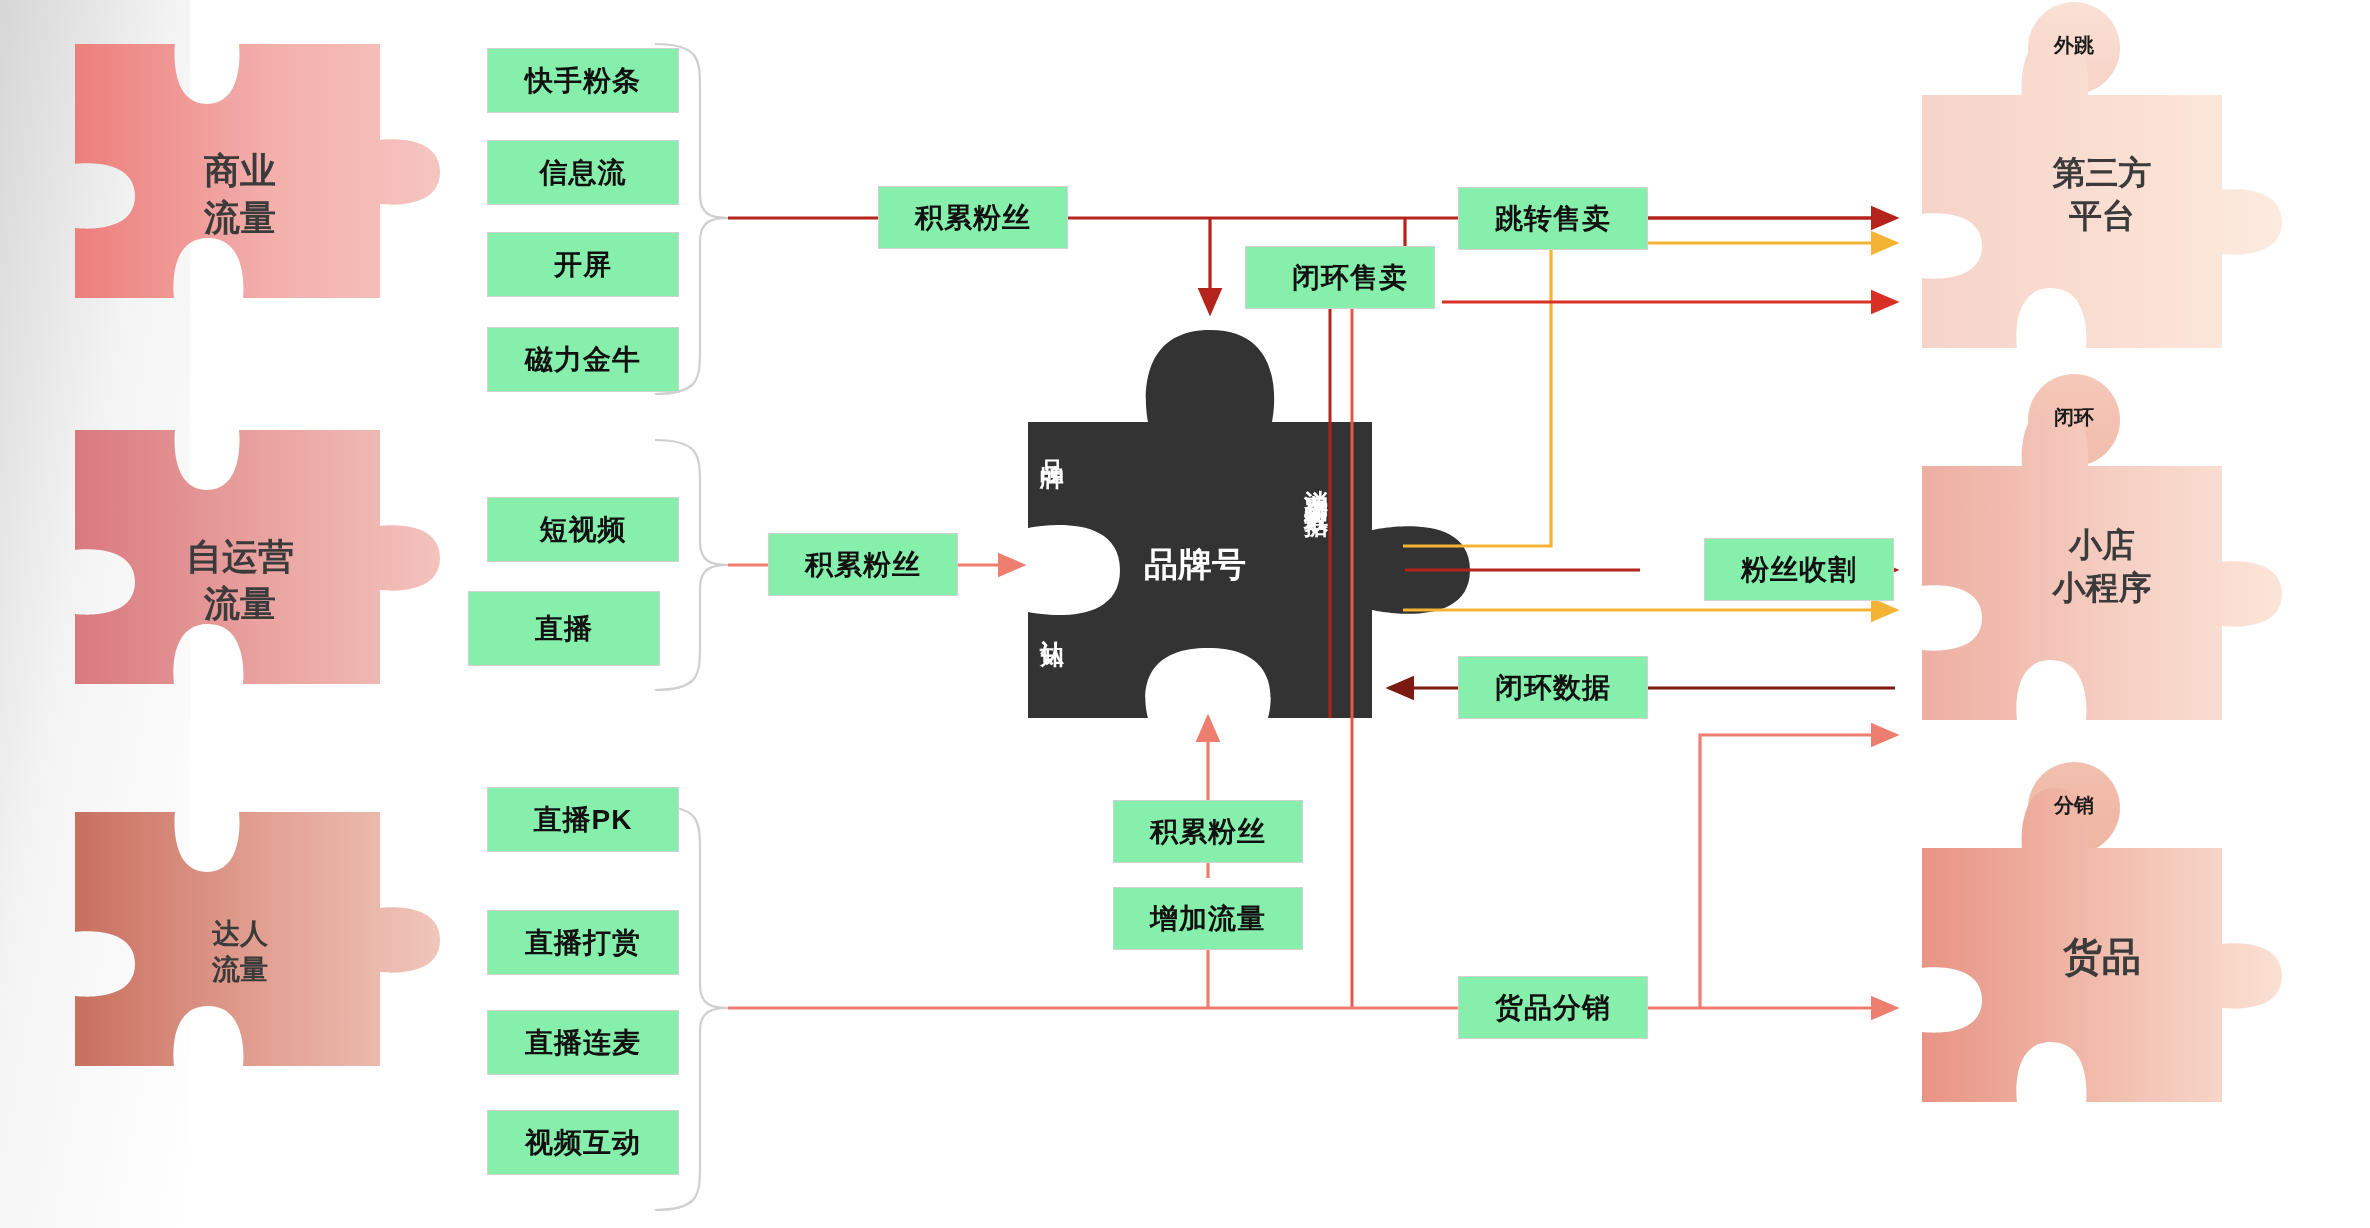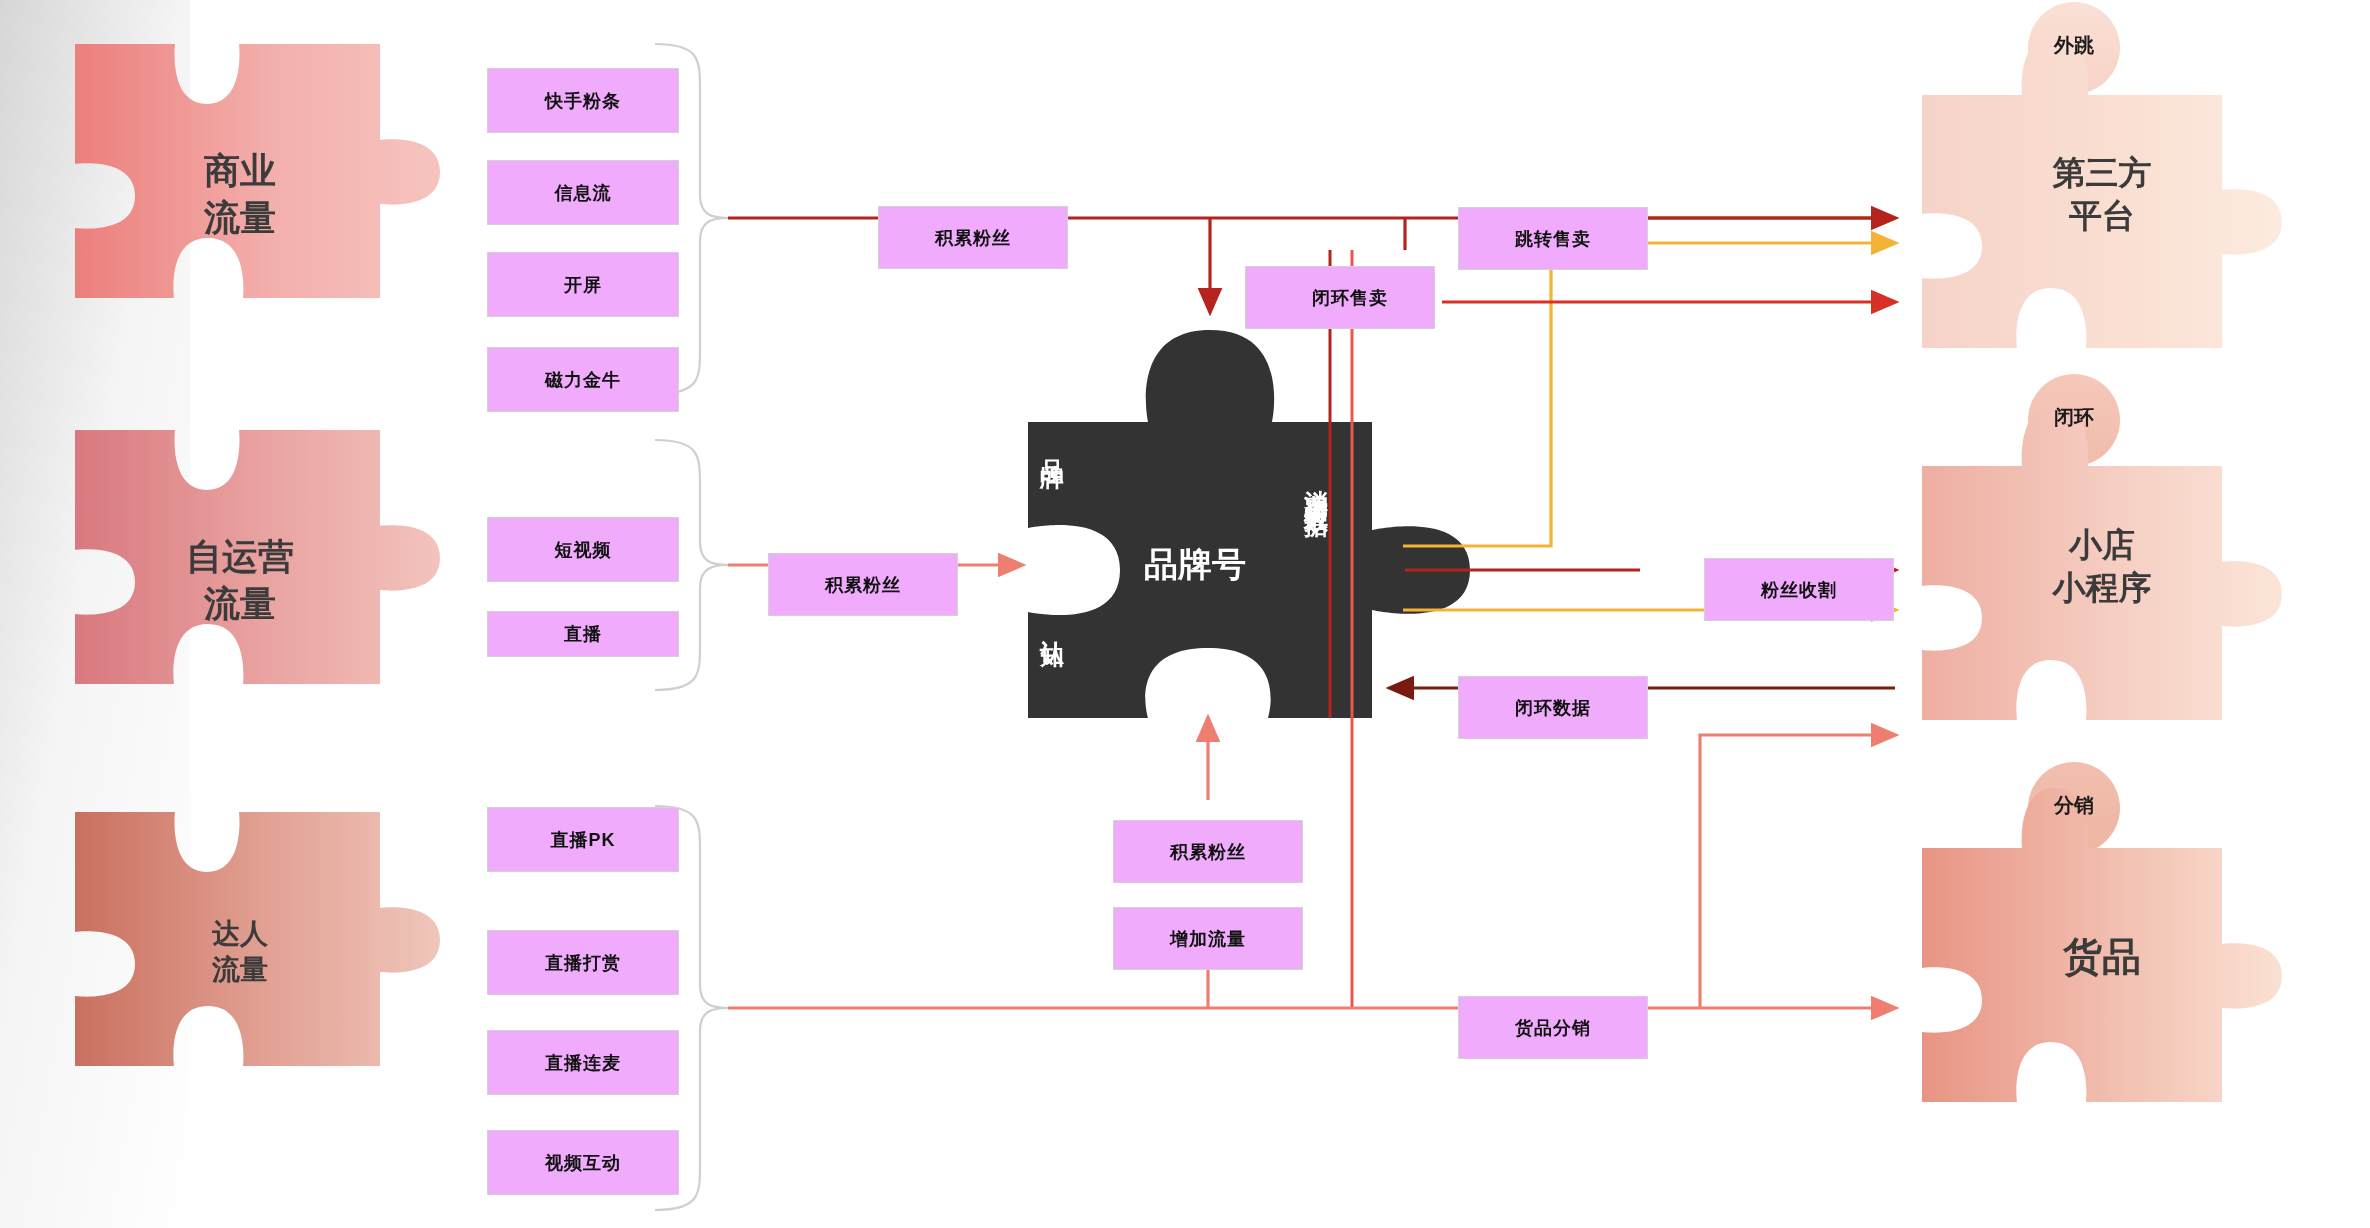--- a/index.html
+++ b/index.html
@@ -2,23 +2,23 @@
 <html><head>
 <meta charset="utf-8">
 <style>
   html,body{margin:0;padding:0;background:#fff;}
   body{font-family:"Liberation Sans","DejaVu Sans",sans-serif;}
   #stage{position:relative;width:2370px;height:1228px;background:#ffffff;overflow:hidden;}
   #bgshade{position:absolute;left:0;top:0;width:190px;height:1228px;
     background:linear-gradient(100deg,rgba(120,120,120,.30) 0%,rgba(150,150,150,.10) 45%,rgba(255,255,255,0) 100%);
     pointer-events:none;}
   svg.layer{position:absolute;left:0;top:0;width:2370px;height:1228px;}
-  .lbl{position:absolute;box-sizing:border-box;background:#f0abfc;border:1.6px solid #d2d2d2;
+  .lbl{position:absolute;box-sizing:border-box;background:#86efac;border:1.6px solid #d2d2d2;
     display:flex;align-items:center;justify-content:center;color:#111;font-weight:700;
-    font-size:18px;letter-spacing:1px;white-space:nowrap;margin-top:20px;}
+    font-size:28px;letter-spacing:1px;white-space:nowrap;}
   .ptxt{position:absolute;color:#3b3b3b;font-weight:700;text-align:center;line-height:1.3;
     white-space:pre-line;pointer-events:none;}
   .knobtxt{position:absolute;color:#1a1a1a;font-weight:700;font-size:20px;text-align:center;
     white-space:nowrap;pointer-events:none;}
   .ctxt{position:absolute;color:#ffffff;font-weight:700;pointer-events:none;}
   .vtxt{writing-mode:vertical-rl;text-orientation:upright;letter-spacing:5px;}
 </style>
 </head>
 <body>
 
@@ -254,21 +254,21 @@
 
   <div class="knobtxt" style="left:2024px;top:792px;width:100px;">分销</div>
   <div class="ptxt" style="left:2022px;top:932px;width:160px;font-size:39px;color:#3b3b3b;">货品</div>
 
   <div class="lbl" style="left:487px;top:48px;width:192px;height:65px;">快手粉条</div>
   <div class="lbl" style="left:487px;top:140px;width:192px;height:65px;">信息流</div>
   <div class="lbl" style="left:487px;top:232px;width:192px;height:65px;">开屏</div>
   <div class="lbl" style="left:487px;top:327px;width:192px;height:65px;">磁力金牛</div>
 
   <div class="lbl" style="left:487px;top:497px;width:192px;height:65px;">短视频</div>
-  <div class="lbl" style="left:487px;top:591px;width:192px;height:46px;">直播</div>
+  <div class="lbl" style="left:468px;top:591px;width:192px;height:75px;">直播</div>
 
   <div class="lbl" style="left:487px;top:787px;width:192px;height:65px;">直播PK</div>
   <div class="lbl" style="left:487px;top:910px;width:192px;height:65px;">直播打赏</div>
   <div class="lbl" style="left:487px;top:1010px;width:192px;height:65px;">直播连麦</div>
   <div class="lbl" style="left:487px;top:1110px;width:192px;height:65px;">视频互动</div>
 
   <div class="lbl" style="left:878px;top:186px;width:190px;height:63px;">积累粉丝</div>
   <div class="lbl" style="left:768px;top:533px;width:190px;height:63px;">积累粉丝</div>
   <div class="lbl" style="left:1113px;top:800px;width:190px;height:63px;">积累粉丝</div>
   <div class="lbl" style="left:1113px;top:887px;width:190px;height:63px;">增加流量</div>

